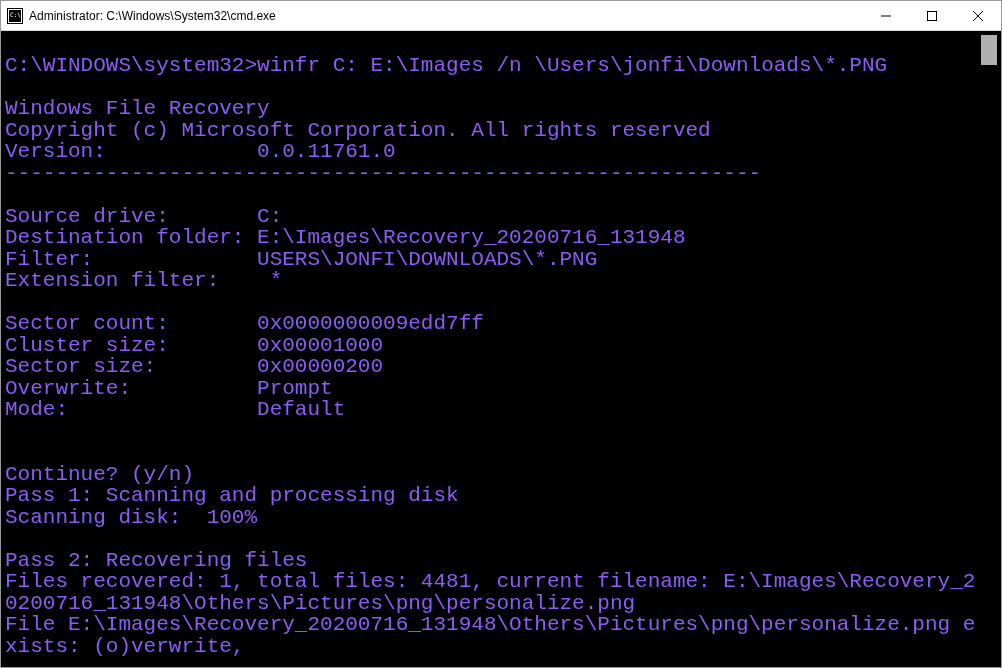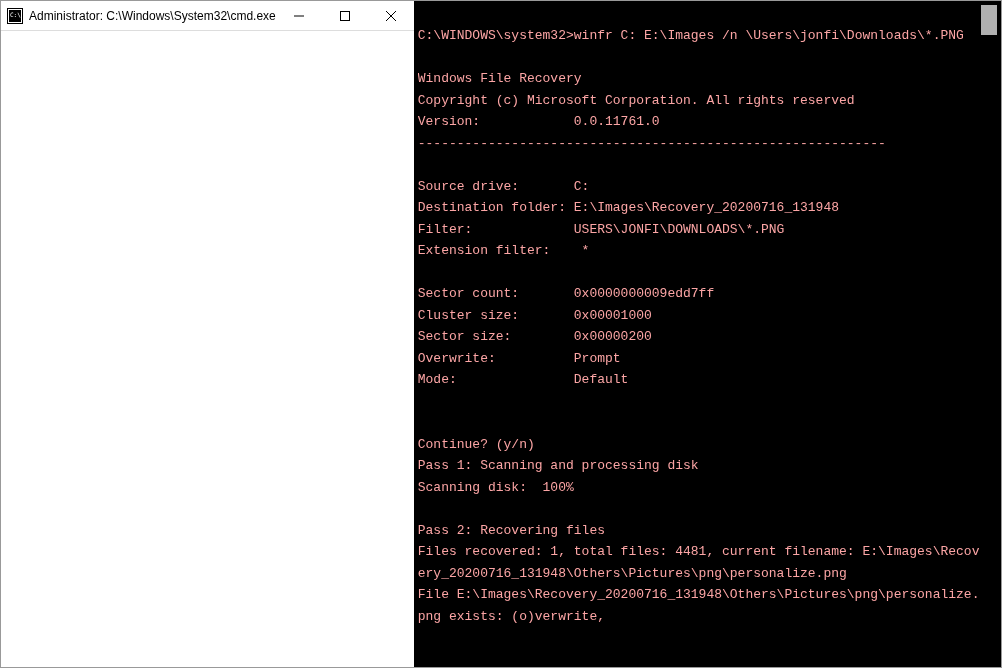--- a/index.html
+++ b/index.html
@@ -12,21 +12,21 @@
       background: #fff;
       width: 1002px;
       height: 668px;
       overflow: hidden;
     }
     .window {
       width: 1002px;
       height: 668px;
       border: 1px solid #999;
       display: flex;
-      flex-direction: row;
+      flex-direction: column;
       background: #fff;
     }
     .titlebar {
       height: 30px;
       background: #fff;
       display: flex;
       align-items: center;
       padding-left: 6px;
       position: relative;
       border-bottom: 1px solid #ddd;
@@ -63,23 +63,23 @@
     .terminal-wrapper {
       flex: 1;
       background: #000;
       padding: 4px;
       display: flex;
       position: relative;
     }
     .terminal {
       flex: 1;
       background: #000;
-      color: #fca5a5;
+      color: #8b5cf6;
       font-family: Consolas, "Courier New", monospace;
-      font-size: 13px;
+      font-size: 21px;
       line-height: 21.5px;
       white-space: pre-wrap;
       word-break: break-all;
       padding-top: 20px;
       padding-left: 0;
       overflow: hidden;
     }
     .scroll-track {
       width: 16px;
       background: #000;

